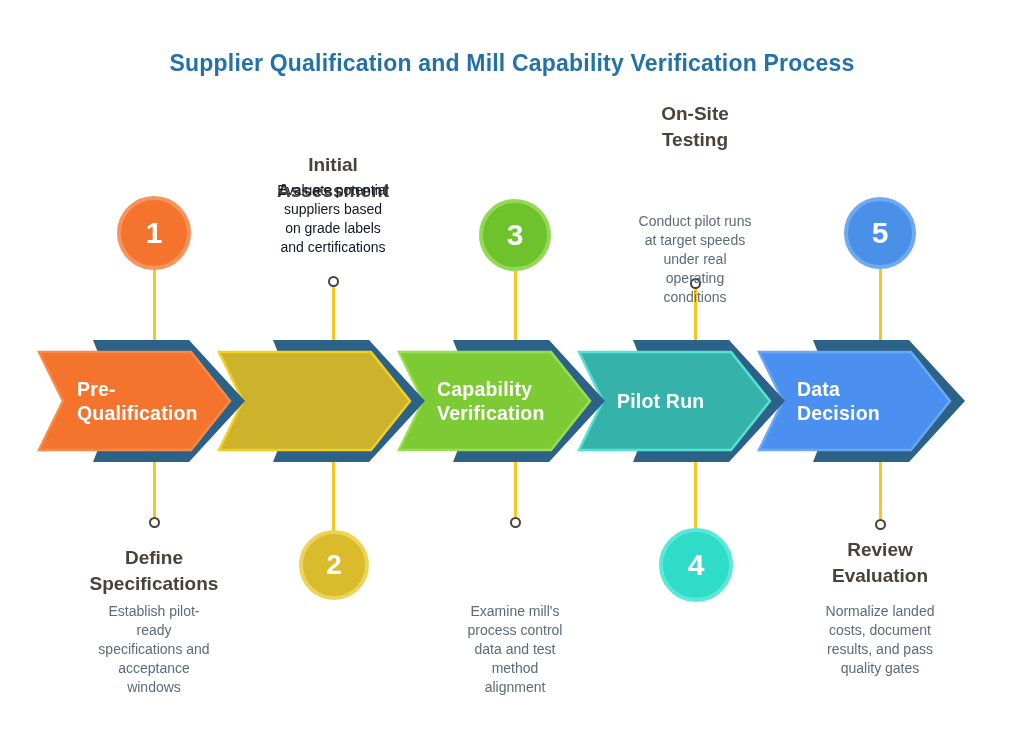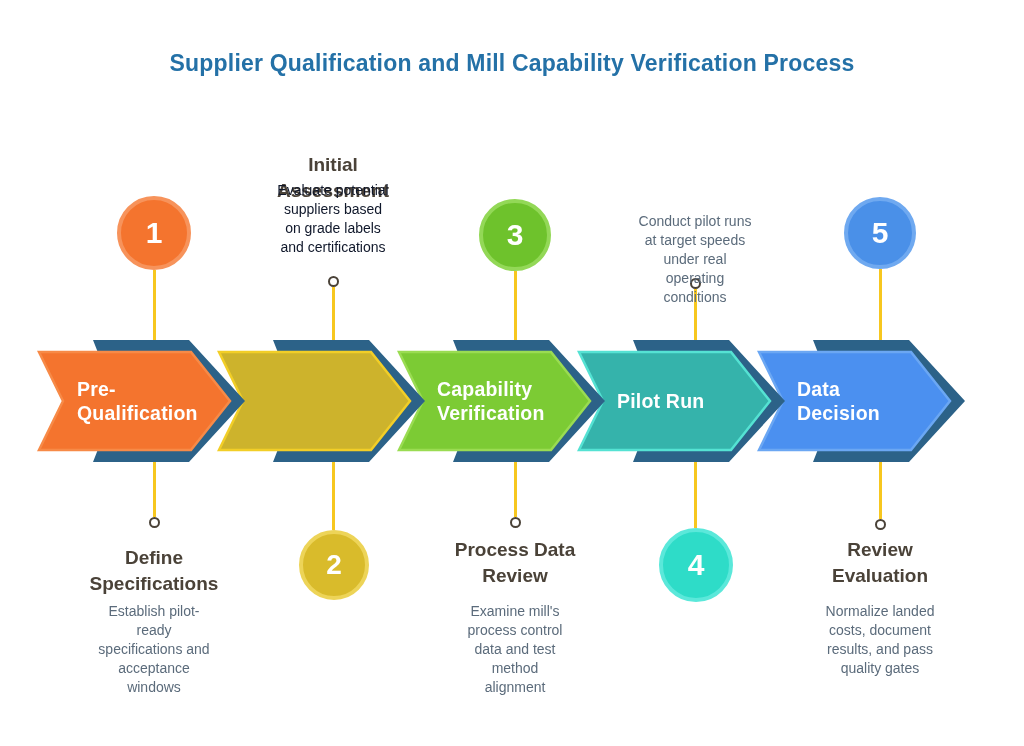--- a/index.html
+++ b/index.html
@@ -91,37 +91,37 @@
     <polygon points="2,12 154,12 193,61 154,110 2,110 26,61" stroke-width="2.5" fill="#7CCB34" stroke="#9ADC52"></polygon>
   </svg>
   <div class="arrow-label" style="left:437px;z-index:51">Capability
 Verification</div>
   <div class="connector" style="left: 514px; top: 271px; height: 75px; background: rgb(247, 199, 31);"></div>
   <div class="badge" style="left: 479px; top: 199px; width: 72px; height: 72px; background: rgb(110, 194, 44); border-color: rgb(147, 216, 87);">
     <span>3</span>
   </div>
   <div class="connector" style="left: 514px; top: 460px; height: 57px; background: rgb(247, 199, 31);"></div>
   <div class="ring" style="left: 510px; top: 517px; border-color: rgb(74, 66, 56);"></div>
-  <div class="callout" style="left:405px;top:537px">
-    <div class="callout-heading" style="color: rgb(74, 66, 56);">Process Data
-Review</div>
-  </div>
   <div class="callout-body" style="left: 405px; top: 602px; color: rgb(91, 107, 123);">Examine mill's
 process control
 data and test
 method
 alignment</div>
 
   <svg class="chev" style="left:577px;z-index:20" width="210" height="122" viewBox="0 0 210 122">
     <polygon points="56,0 152,0 208,61 152,122 56,122 80,61" fill="#2C6288"></polygon>
     <polygon points="2,12 154,12 193,61 154,110 2,110 26,61" stroke-width="2.5" fill="#35B3AB" stroke="#55E2D3"></polygon>
   </svg>
   <div class="arrow-label" style="left:617px;z-index:51">Pilot Run</div>
   <div class="connector" style="left: 694px; top: 289px; height: 57px; background: rgb(247, 199, 31);"></div>
   <div class="ring" style="left: 690px; top: 278px; border-color: rgb(74, 66, 56);"></div>
+  <div class="callout" style="left:585px;top:101px">
+    <div class="callout-heading" style="color: rgb(74, 66, 56);">On-Site
+Testing</div>
+  </div>
   <div class="callout-body" style="left: 585px; top: 168px; color: rgb(91, 107, 123); margin-top: 44px;">Conduct pilot runs
 at target speeds
 under real
 operating
 conditions</div>
   <div class="connector" style="left: 694px; top: 460px; height: 68px; background: rgb(247, 199, 31);"></div>
   <div class="badge" style="left: 659px; top: 528px; width: 74px; height: 74px; background: rgb(46, 220, 200); border-color: rgb(91, 232, 218);">
     <span>4</span>
   </div>
 

